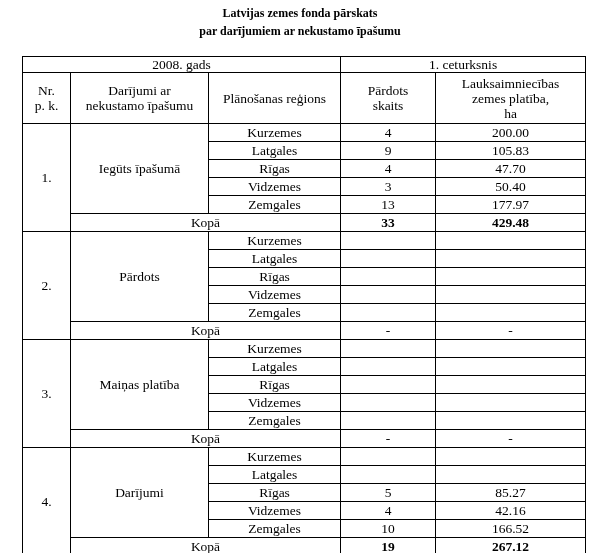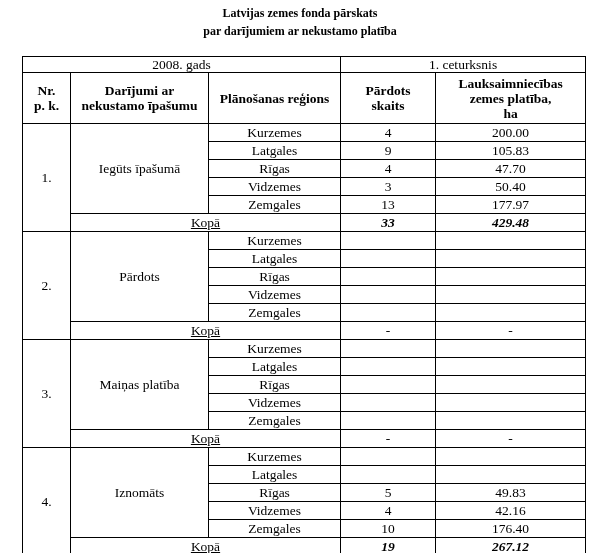--- a/index.html
+++ b/index.html
@@ -30,42 +30,41 @@
   table.report td {
     border: 1px solid #000000;
     font-size: 13.5px;
     line-height: 16px;
     padding: 0;
     vertical-align: middle;
     text-align: center;
     overflow: hidden;
   }
   tr.h1row td { height: 15px; line-height: 14px; }
-  tr.h2row td { height: 50px; white-space: pre-line; line-height: 15px; font-weight: bold; }
+  tr.h2row td { height: 50px; white-space: pre-line; line-height: 15px; }
   tr.data td  { height: 17px; line-height: 16px; }
   td.region {
     text-align: left;
     padding-left: 5px;
   }
   td.right-label {
     text-align: right;
     padding-right: 4px;
-    text-decoration: underline;
   }
   td.nr-cell {
     padding-bottom: 17px; 
   }
-  .bold { font-weight: bold; font-style: italic; }
+  .bold { font-weight: bold; }
 </style>
 </head>
 <body>
 
 <div class="title-block">
   <div>Latvijas zemes fonda pārskats</div>
-  <div>par darījumiem ar nekustamo platība</div>
+  <div>par darījumiem ar nekustamo īpašumu</div>
 </div>
 
 <table class="report">
   <colgroup>
     <col style="width:48px">
     <col style="width:138px">
     <col style="width:132px">
     <col style="width:95px">
     <col style="width:150px">
   </colgroup>
@@ -183,44 +182,44 @@
     <td></td>
   </tr>
   <tr class="data">
     <td colspan="2" class="right-label">Kopā</td>
     <td>-</td>
     <td>-</td>
   </tr>
 
   <tr class="data">
     <td class="nr-cell" rowspan="6">4.</td>
-    <td rowspan="5">Iznomāts</td>
+    <td rowspan="5">Darījumi</td>
     <td class="region">Kurzemes</td>
     <td></td>
     <td></td>
   </tr>
   <tr class="data">
     <td class="region">Latgales</td>
     <td></td>
     <td></td>
   </tr>
   <tr class="data">
     <td class="region">Rīgas</td>
     <td>5</td>
-    <td>49.83</td>
+    <td>85.27</td>
   </tr>
   <tr class="data">
     <td class="region">Vidzemes</td>
     <td>4</td>
     <td>42.16</td>
   </tr>
   <tr class="data">
     <td class="region">Zemgales</td>
     <td>10</td>
-    <td>176.40</td>
+    <td>166.52</td>
   </tr>
   <tr class="data">
     <td colspan="2" class="right-label">Kopā</td>
     <td class="bold">19</td>
     <td class="bold">267.12</td>
   </tr>
 
 </tbody>
   </table>
 

